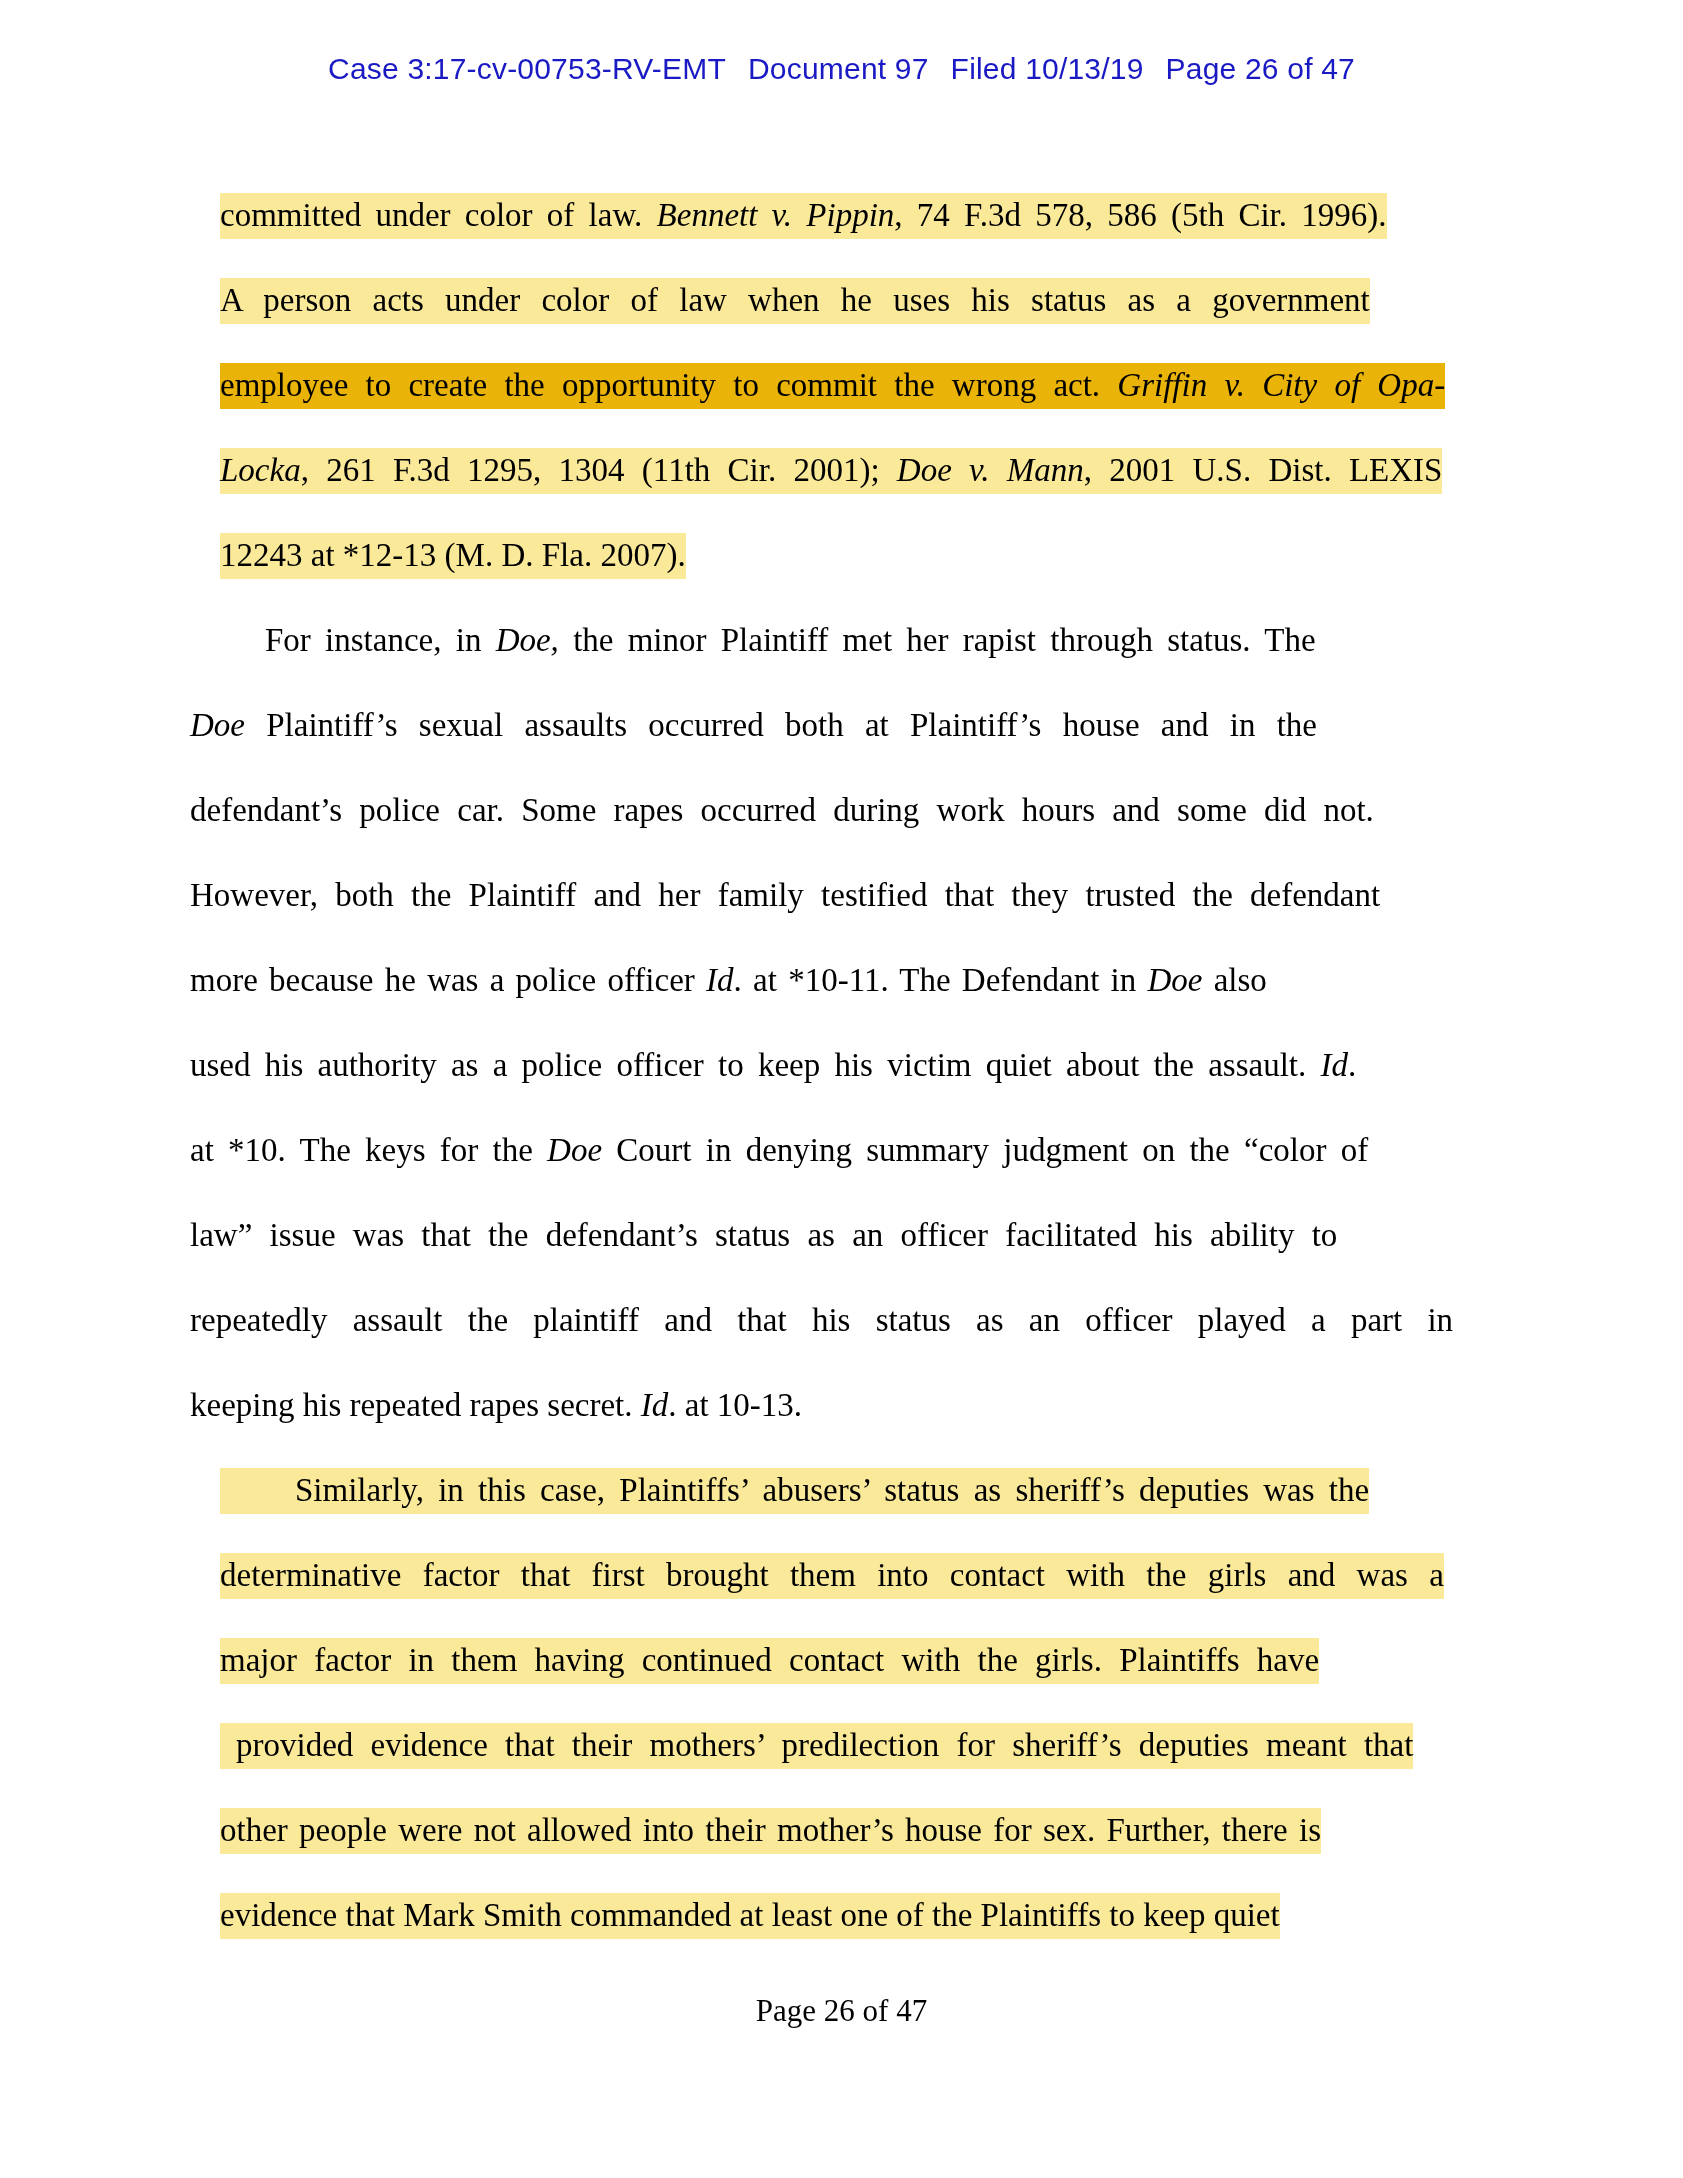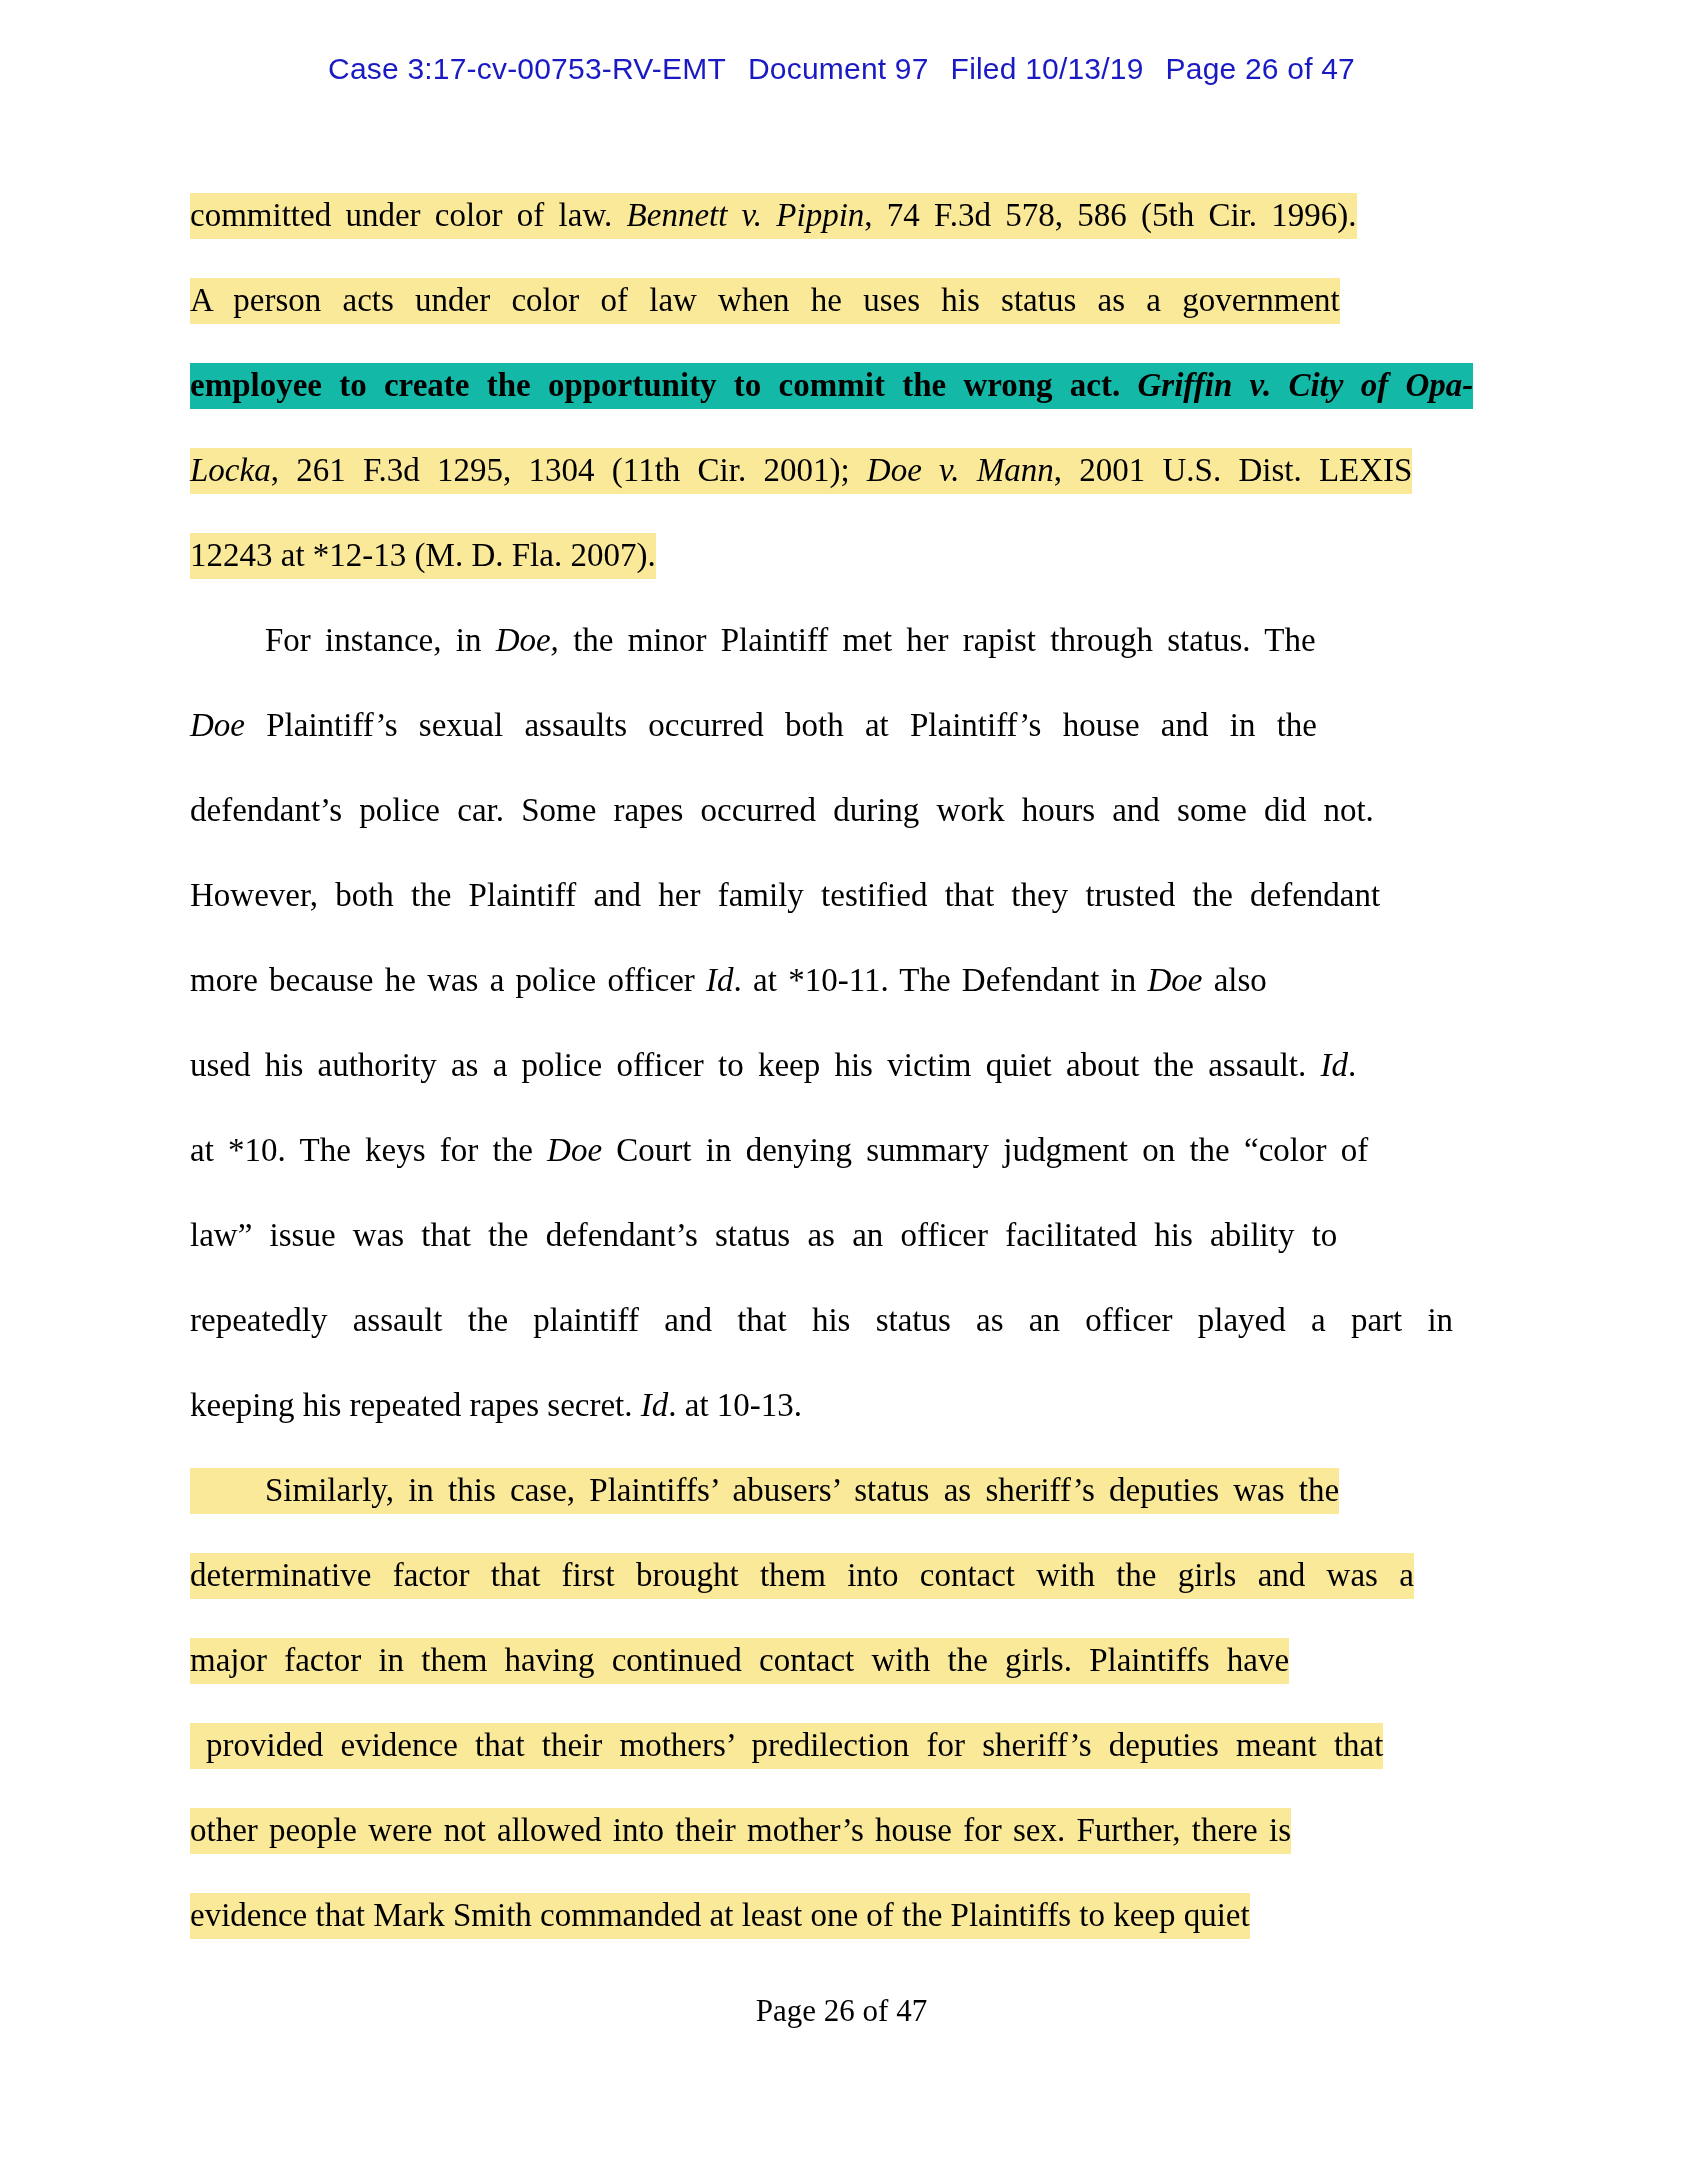--- a/index.html
+++ b/index.html
@@ -58,20 +58,21 @@
     height: 85px;
     line-height: 85px;
     position: relative;
   }
 
   .hl {
     background: #fbe99a;
     box-decoration-break: clone;
     -webkit-box-decoration-break: clone;
     padding: 4px 0 6px 0;
+    margin-left: 30px;
   }
 
   i, .ital { font-style: italic; }
 
   .indent { display: inline-block; width: 75px; }
 
   
   .ws1 { word-spacing: 13px; }
   .ws2 { word-spacing: 9px; }
   .ws3 { word-spacing: 6px; }
@@ -96,21 +97,21 @@
 
   <div class="ecf-header" style="color: rgb(26, 26, 196); margin-top: 22px;">
     <span class="seg">Case 3:17-cv-00753-RV-EMT</span><span class="ecf-gap"></span><span class="seg">Document 97</span><span class="ecf-gap"></span><span class="seg">Filed 10/13/19</span><span class="ecf-gap"></span><span class="seg">Page 26 of 47</span>
   </div>
 
   <div class="body-col">
 
     <div class="para" id="block1">
         <div class="line"><span class="hl ws3" style="background: rgb(251, 233, 154);"><span>committed under color of law. </span><i>Bennett v. Pippin</i><span>, 74 F.3d 578, 586 (5th Cir. 1996).</span></span></div>
         <div class="line"><span class="hl ws1" style="background: rgb(251, 233, 154);"><span>A person acts under color of law when he uses his status as a government</span></span></div>
-        <div class="line"><span class="hl ws2" style="background: #14b8a6; font-weight: bold;"><span>employee to create the opportunity to commit the wrong act. </span><i>Griffin v. City of Opa-</i></span></div>
+        <div class="line"><span class="hl ws2" style="background: #eab308;"><span>employee to create the opportunity to commit the wrong act. </span><i>Griffin v. City of Opa-</i></span></div>
         <div class="line"><span class="hl ws2" style="background: rgb(251, 233, 154);"><i>Locka</i><span>, 261 F.3d 1295, 1304 (11th Cir. 2001); </span><i>Doe v. Mann</i><span>, 2001 U.S. Dist. LEXIS</span></span></div>
         <div class="line"><span class="hl" style="background: rgb(251, 233, 154);"><span>12243 at *12-13 (M. D. Fla. 2007).</span></span></div>
       </div>
     <div class="para" id="block2">
         <div class="line"><span class="ws3"><span class="indent">&nbsp;</span><span>For instance, in </span><i>Doe,</i><span> the minor Plaintiff met her rapist through status. The</span></span></div>
         <div class="line"><span class="ws1"><i>Doe</i><span> Plaintiff’s sexual assaults occurred both at Plaintiff’s house and in the</span></span></div>
         <div class="line"><span class="ws2"><span>defendant’s police car. Some rapes occurred during work hours and some did not.</span></span></div>
         <div class="line"><span class="ws2"><span>However, both the Plaintiff and her family testified that they trusted the defendant</span></span></div>
         <div class="line"><span class="ws4"><span>more because he was a police officer </span><i>Id</i><span>. at *10-11. The Defendant in </span><i>Doe</i><span> also</span></span></div>
         <div class="line"><span class="ws3"><span>used his authority as a police officer to keep his victim quiet about the assault. </span><i>Id</i><span>.</span></span></div>

